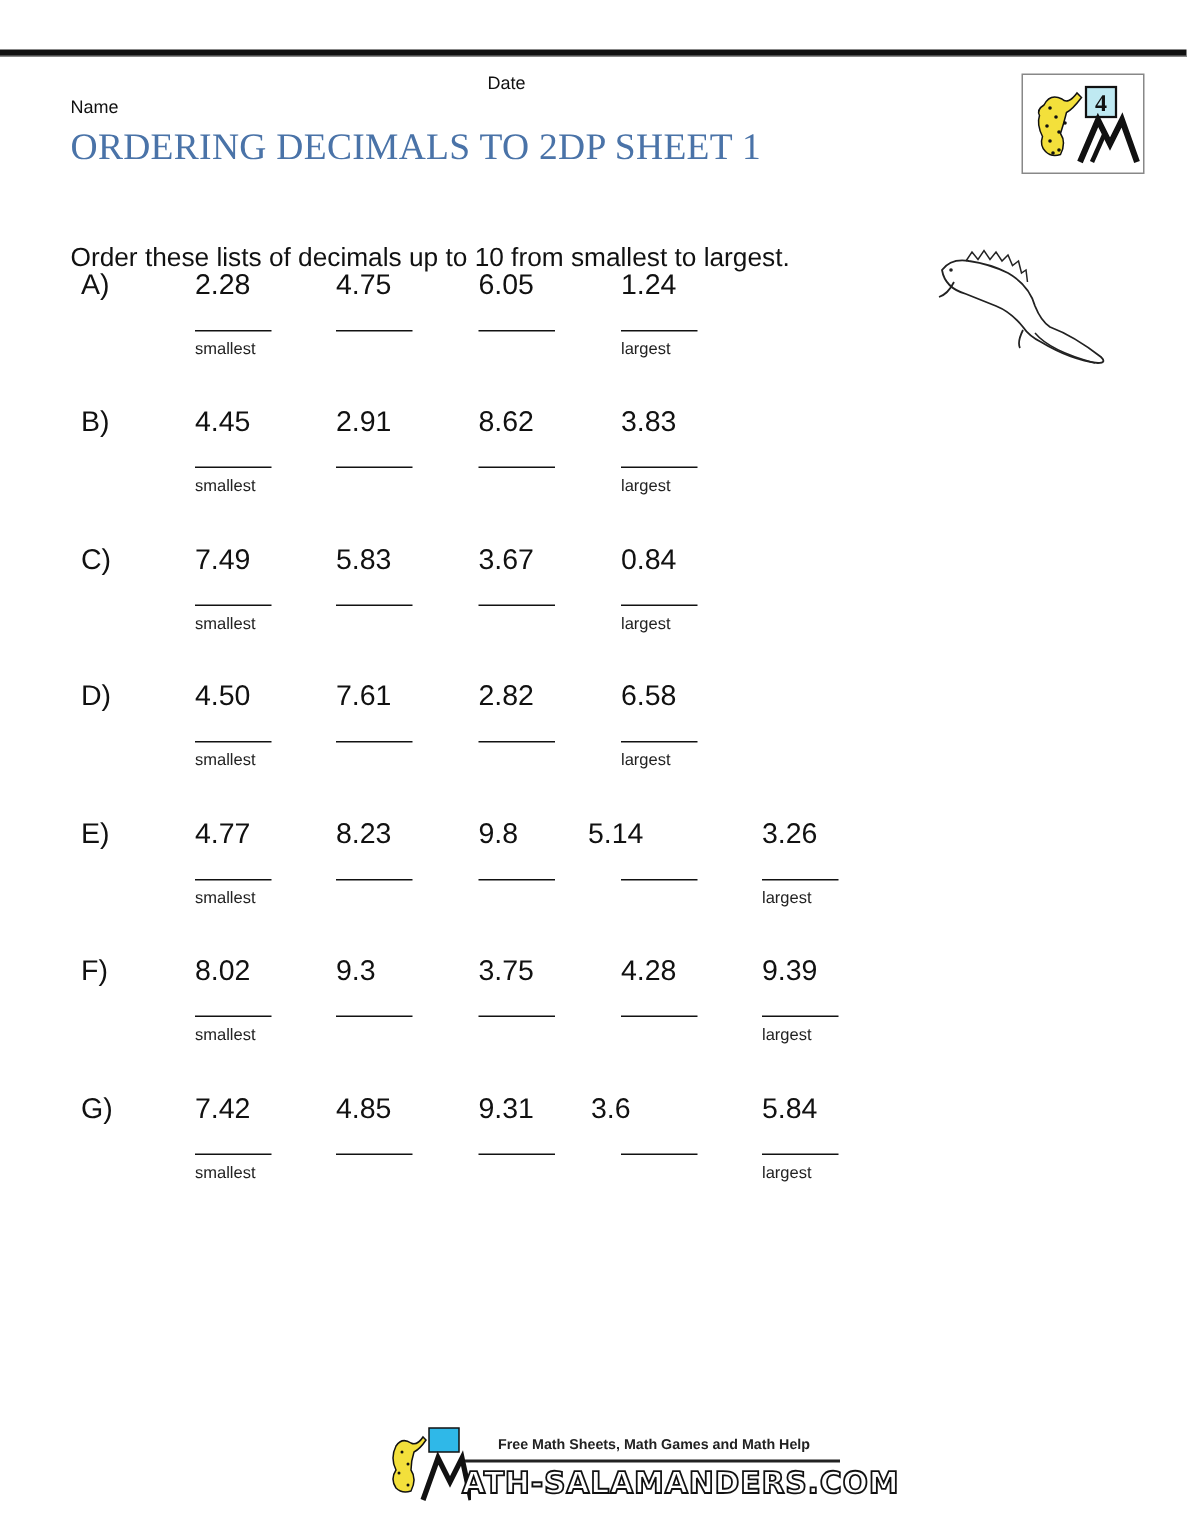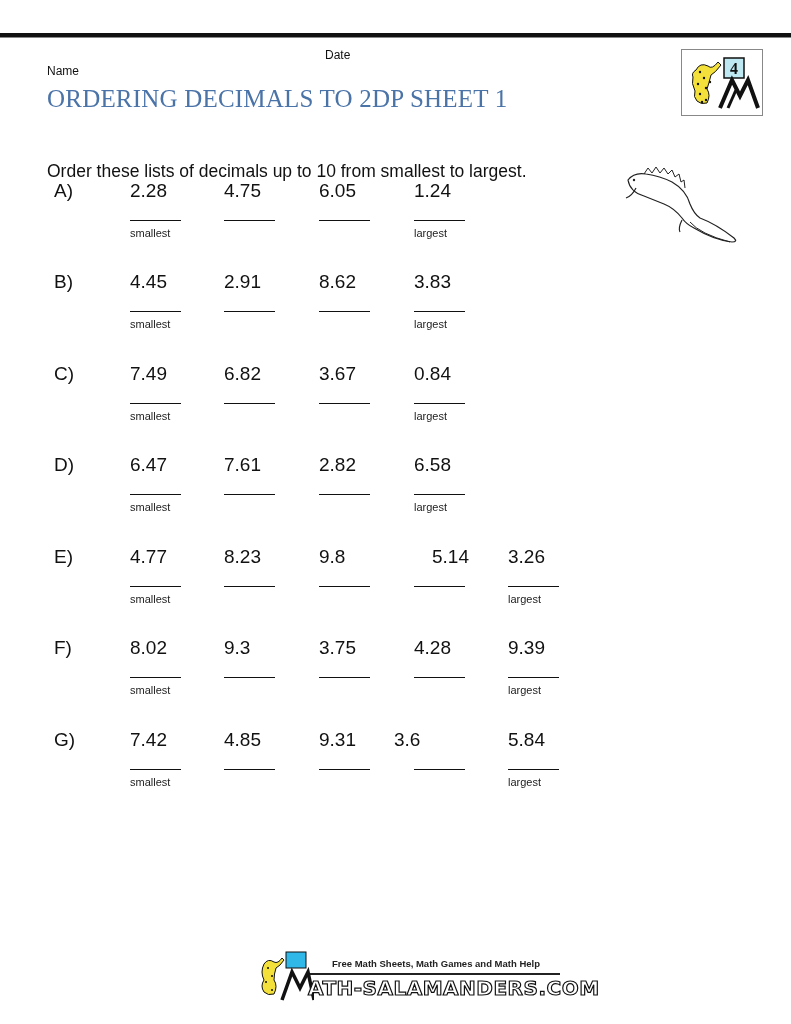--- a/index.html
+++ b/index.html
@@ -122,51 +122,51 @@
   <div class="blank" style="left:224px"></div>
   <div class="blank" style="left:319px"></div>
   <div class="blank" style="left:414px"></div>
   <span class="hint" style="left:130px">smallest</span>
   <span class="hint" style="left:414px">largest</span>
 </div>
 
 <div class="problem" style="top:363px;">
   <span class="problem-label">C)</span>
   <span class="num" style="left:130px">7.49</span>
-  <span class="num" style="left:224px">6.82</span>
+  <span class="num" style="left:224px">5.83</span>
   <span class="num" style="left:319px">3.67</span>
   <span class="num" style="left:414px">0.84</span>
   <div class="blank" style="left:130px"></div>
   <div class="blank" style="left:224px"></div>
   <div class="blank" style="left:319px"></div>
   <div class="blank" style="left:414px"></div>
   <span class="hint" style="left:130px">smallest</span>
   <span class="hint" style="left:414px">largest</span>
 </div>
 
 <div class="problem" style="top:454px;">
   <span class="problem-label">D)</span>
-  <span class="num" style="left:130px">6.47</span>
+  <span class="num" style="left:130px">4.50</span>
   <span class="num" style="left:224px">7.61</span>
   <span class="num" style="left:319px">2.82</span>
   <span class="num" style="left:414px">6.58</span>
   <div class="blank" style="left:130px"></div>
   <div class="blank" style="left:224px"></div>
   <div class="blank" style="left:319px"></div>
   <div class="blank" style="left:414px"></div>
   <span class="hint" style="left:130px">smallest</span>
   <span class="hint" style="left:414px">largest</span>
 </div>
 
 <div class="problem" style="top:546px;">
   <span class="problem-label">E)</span>
   <span class="num" style="left:130px">4.77</span>
   <span class="num" style="left:224px">8.23</span>
   <span class="num" style="left:319px">9.8</span>
-  <span class="num" style="left:432px">5.14</span>
+  <span class="num" style="left:392px">5.14</span>
   <span class="num" style="left:508px">3.26</span>
   <div class="blank" style="left:130px"></div>
   <div class="blank" style="left:224px"></div>
   <div class="blank" style="left:319px"></div>
   <div class="blank" style="left:414px"></div>
   <div class="blank" style="left:508px"></div>
   <span class="hint" style="left:130px">smallest</span>
   <span class="hint" style="left:508px">largest</span>
 </div>
 

